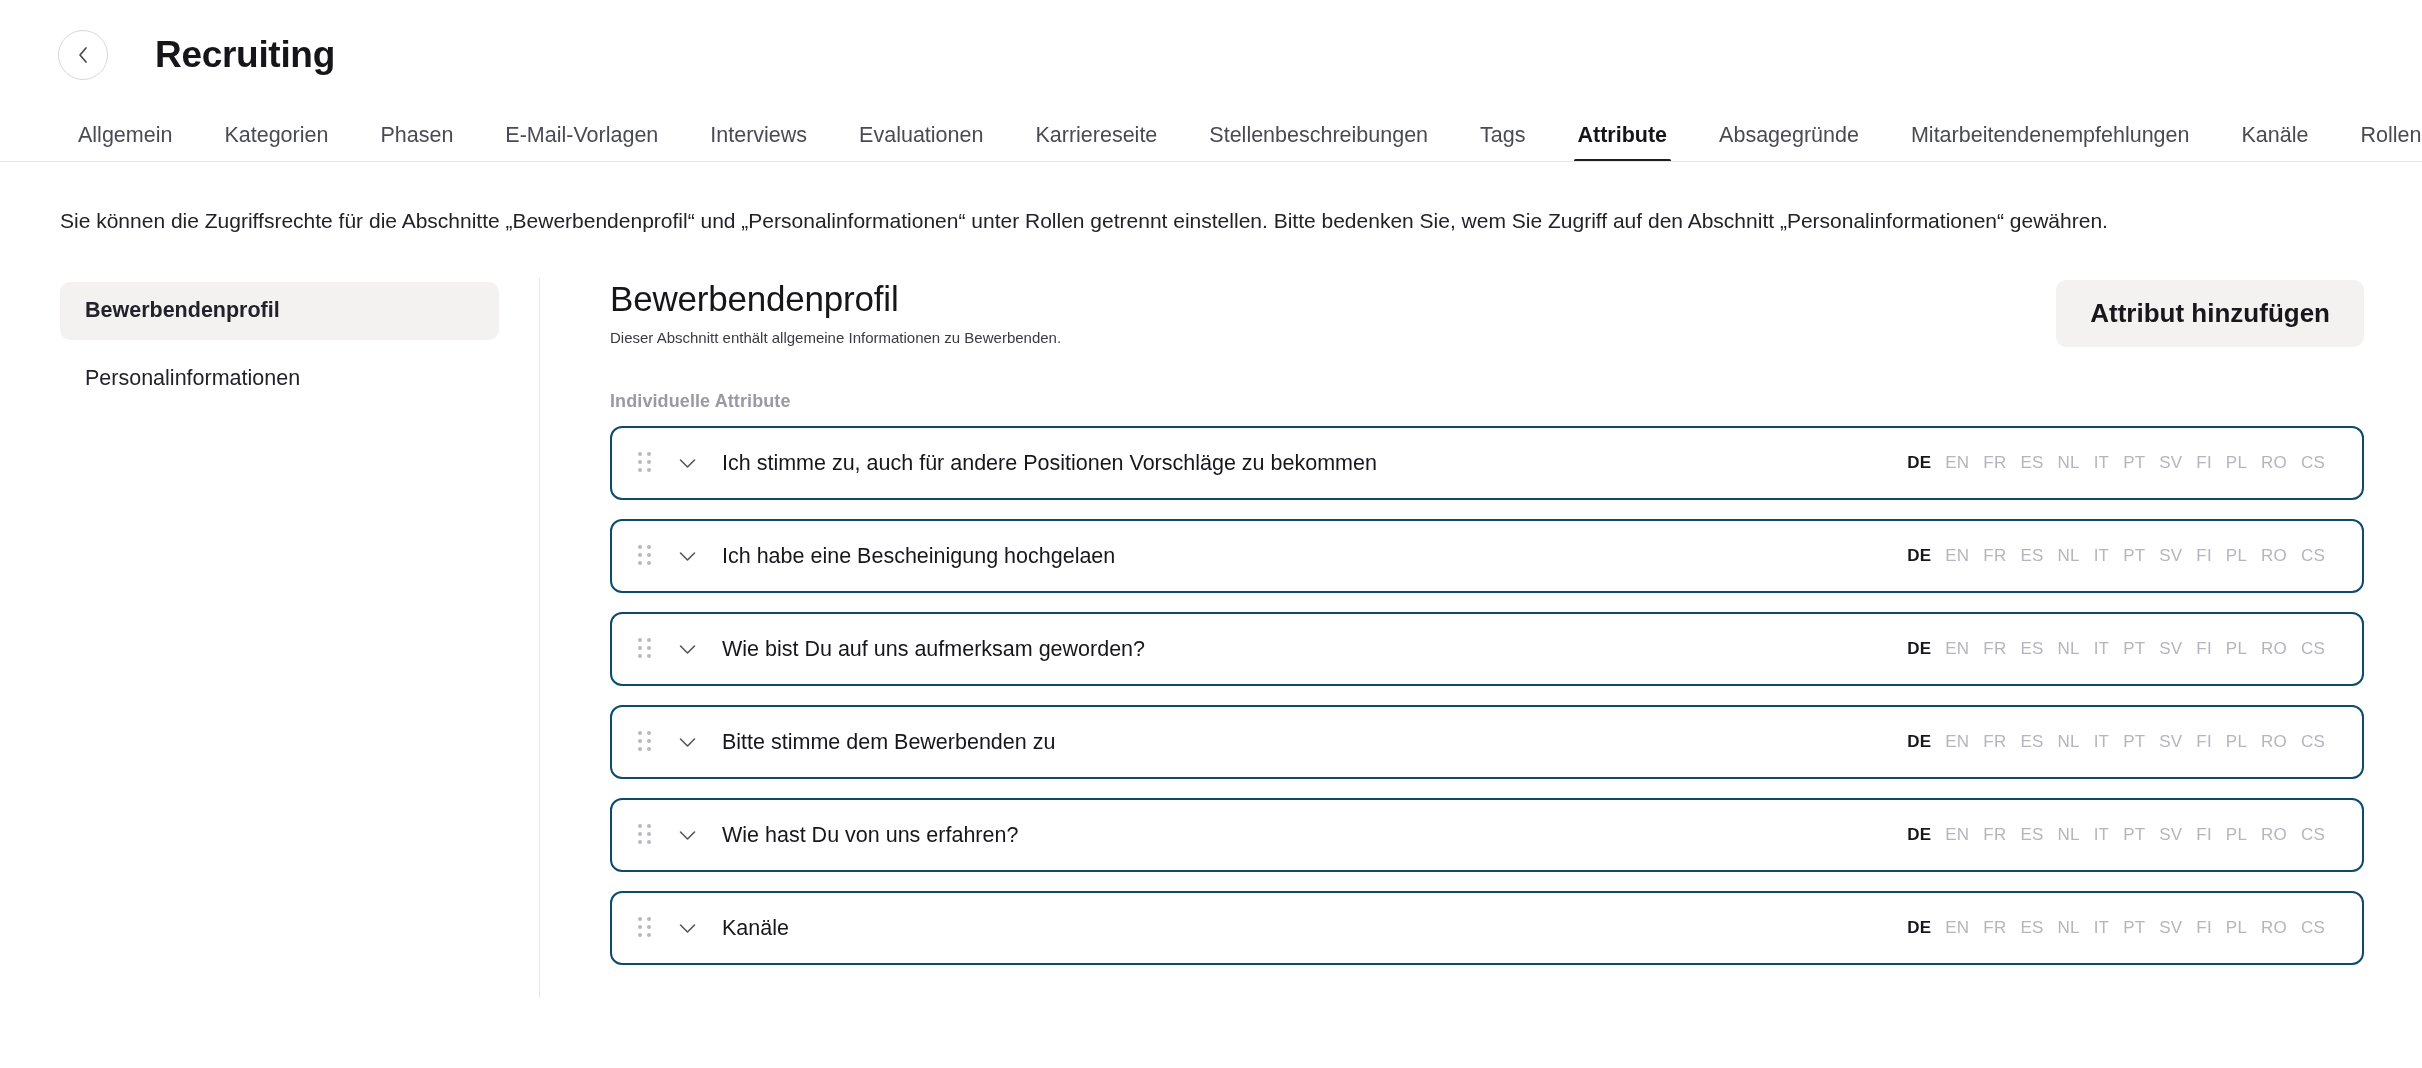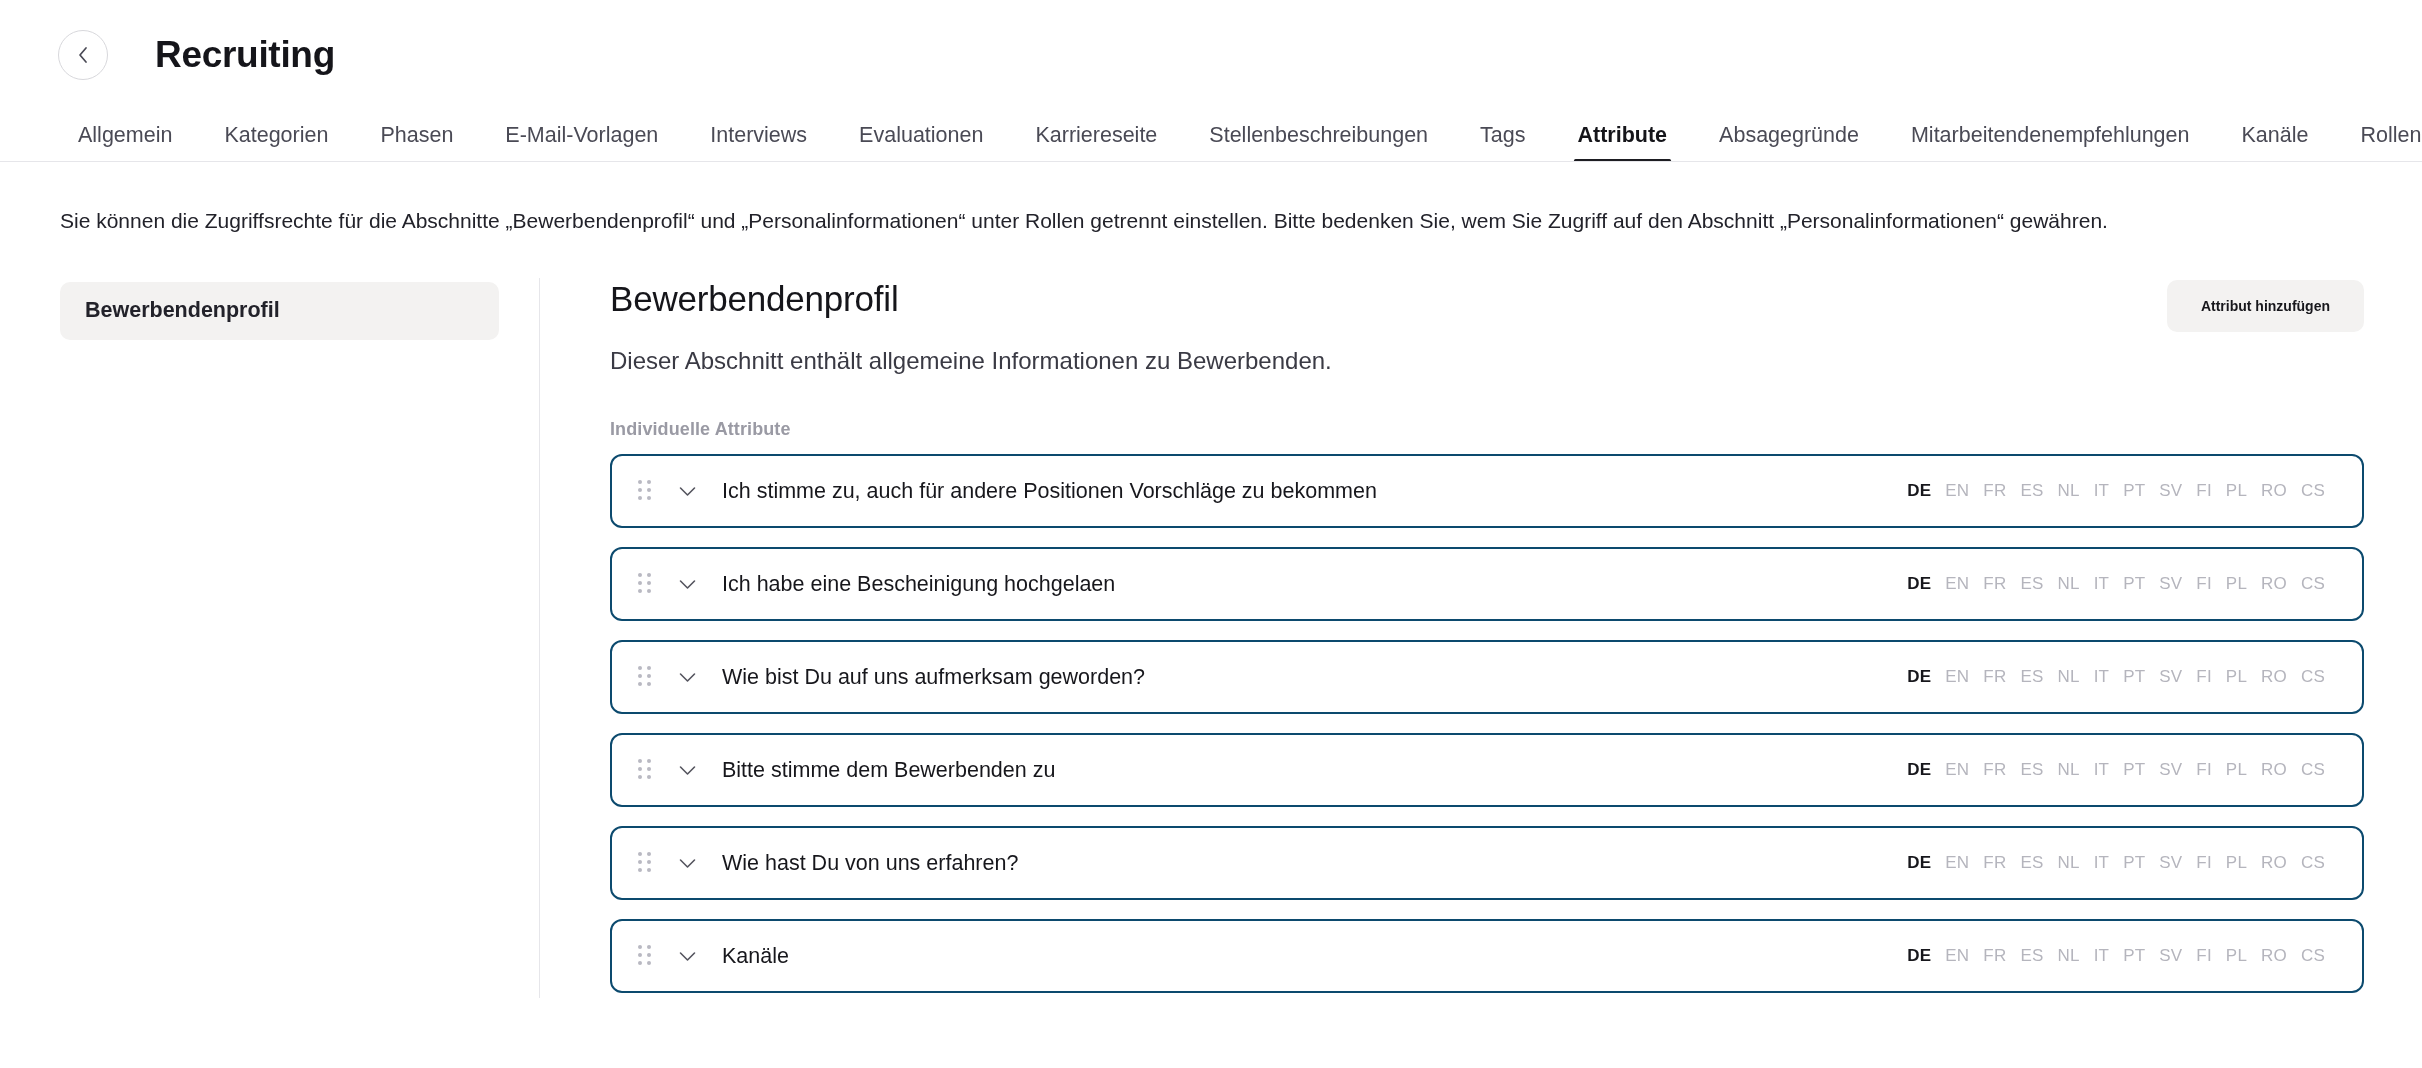--- a/index.html
+++ b/index.html
@@ -138,30 +138,30 @@
     justify-content: space-between;
   }
   .section-title {
     font-size: 35px;
     font-weight: 400;
     color: #15151a;
     letter-spacing: -0.2px;
     line-height: 1.2;
   }
   .section-sub {
-    margin-top: 27px;
-    font-size: 24px;
+    margin-top: 9px;
+    font-size: 15px;
     color: #3a3a44;
   }
   .add-attr-btn {
     background: #f3f2f1;
     border: none;
     border-radius: 10px;
     padding: 18px 34px;
-    font-size: 14px;
+    font-size: 26px;
     font-weight: 600;
     color: #17171c;
     cursor: pointer;
     font-family: "Liberation Sans", sans-serif;
     white-space: nowrap;
     margin-top: 2px;
   }
   .group-label {
     margin-top: 44px;
     font-size: 18px;
@@ -270,20 +270,21 @@
     <div class="tab">Promoten</div>
     <div class="tab-divider"></div>
   </div>
 
   <div class="info-text">Sie können die Zugriffsrechte für die Abschnitte „Bewerbendenprofil“ und „Personalinformationen“ unter Rollen getrennt einstellen. Bitte bedenken Sie, wem Sie Zugriff auf den Abschnitt „Personalinformationen“ gewähren.</div>
 
   <div class="body-wrap">
 
     <div class="sidebar">
       <div class="side-item active">Bewerbendenprofil</div>
+      <div class="side-item">Personalinformationen</div>
     </div>
 
     <div class="content">
       <div class="content-head">
         <div>
           <div class="section-title">Bewerbendenprofil</div>
           <div class="section-sub">Dieser Abschnitt enthält allgemeine Informationen zu Bewerbenden.</div>
         </div>
         <button class="add-attr-btn">Attribut hinzufügen</button>
       </div>

